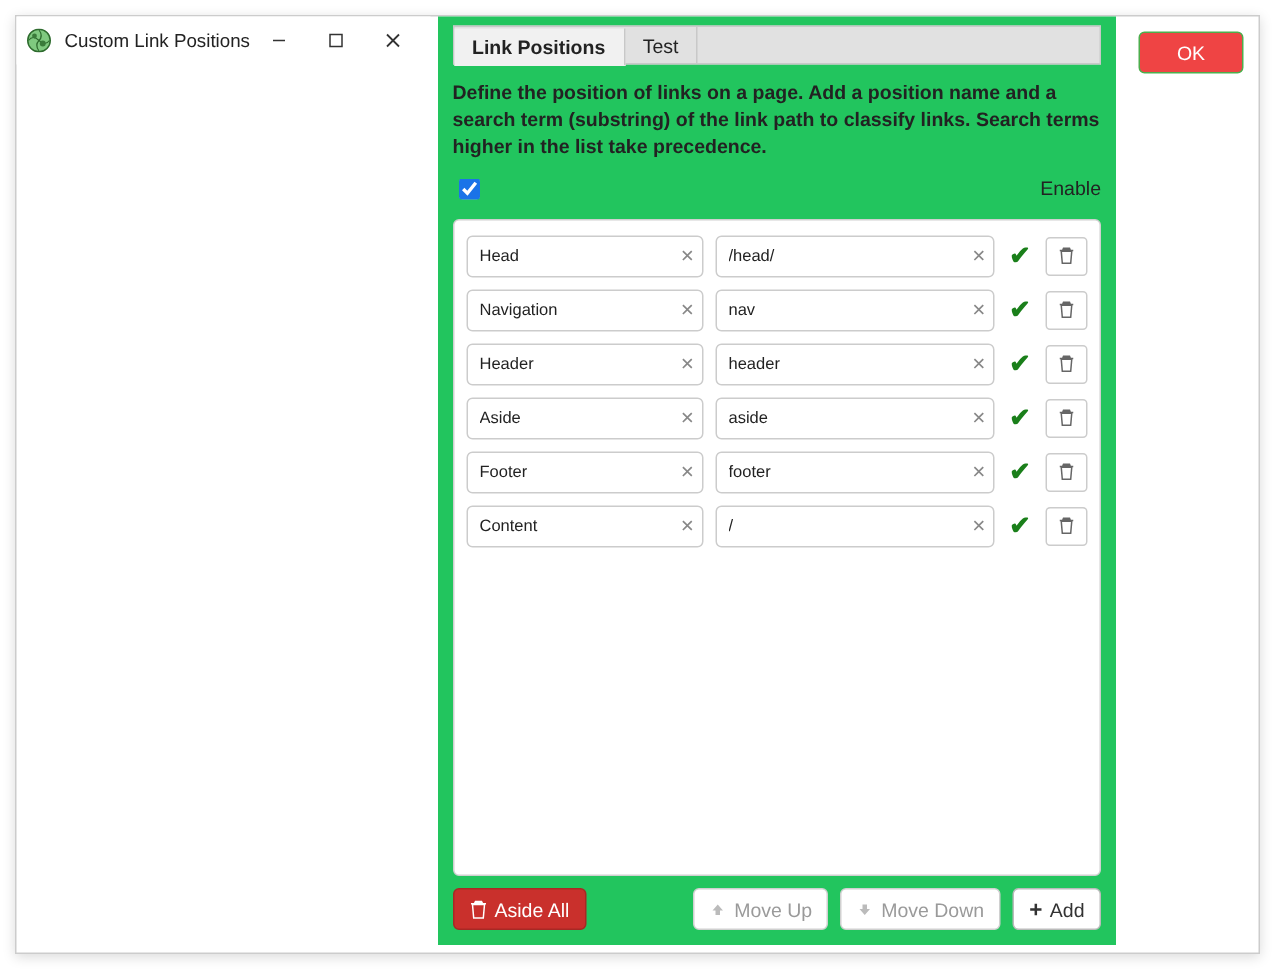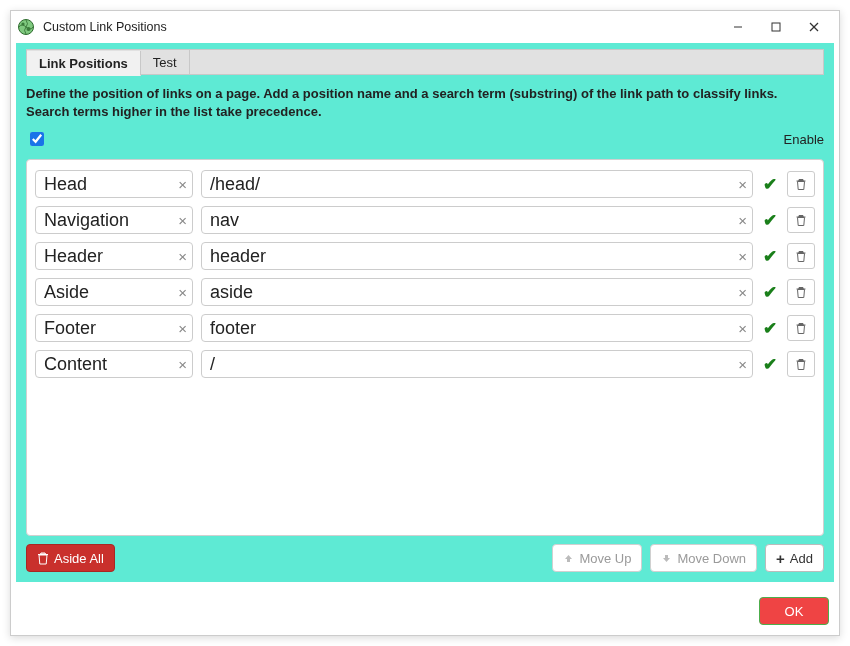--- a/index.html
+++ b/index.html
@@ -11,21 +11,21 @@
     font-size: 13px;
     color: #222;
   }
   .window {
     width: 830px;
     height: 626px;
     border: 1px solid #ccc;
     background: #fff;
     box-shadow: 0 2px 8px rgba(0,0,0,0.15);
     display: flex;
-    flex-direction: column;
+    flex-direction: row;
   }
   .titlebar {
     height: 32px;
     display: flex;
     align-items: center;
     padding: 0 6px;
     background: #fff;
   }
   .titlebar .app-icon {
     width: 18px; height: 18px;
@@ -39,21 +39,21 @@
   .win-btn {
     width: 38px; height: 28px;
     display: flex; align-items: center; justify-content: center;
     font-size: 13px;
   }
   .content-area {
     flex: 1;
     padding: 0 10px 10px 10px;
     display: flex;
     flex-direction: column;
-    background: #5eead4;
+    background: #22c55e;
     margin: 5px;
     margin-top: 0;
   }
   
   .tabstrip {
     display: flex;
     border: 1px solid #c8c8c8;
     background: #e1e1e1;
     height: 26px;
     align-items: stretch;
@@ -102,21 +102,21 @@
     position: relative;
     display: flex;
     align-items: center;
   }
   .text-input input {
     width: 100%;
     height: 28px;
     border: 1px solid #ccc;
     border-radius: 4px;
     padding: 0 26px 0 8px;
-    font-size: 18px;
+    font-size: 11px;
     font-family: inherit;
     color: #222;
   }
   .text-input .clear {
     position: absolute;
     right: 6px;
     font-size: 15px;
     color: #888;
     cursor: pointer;
   }

